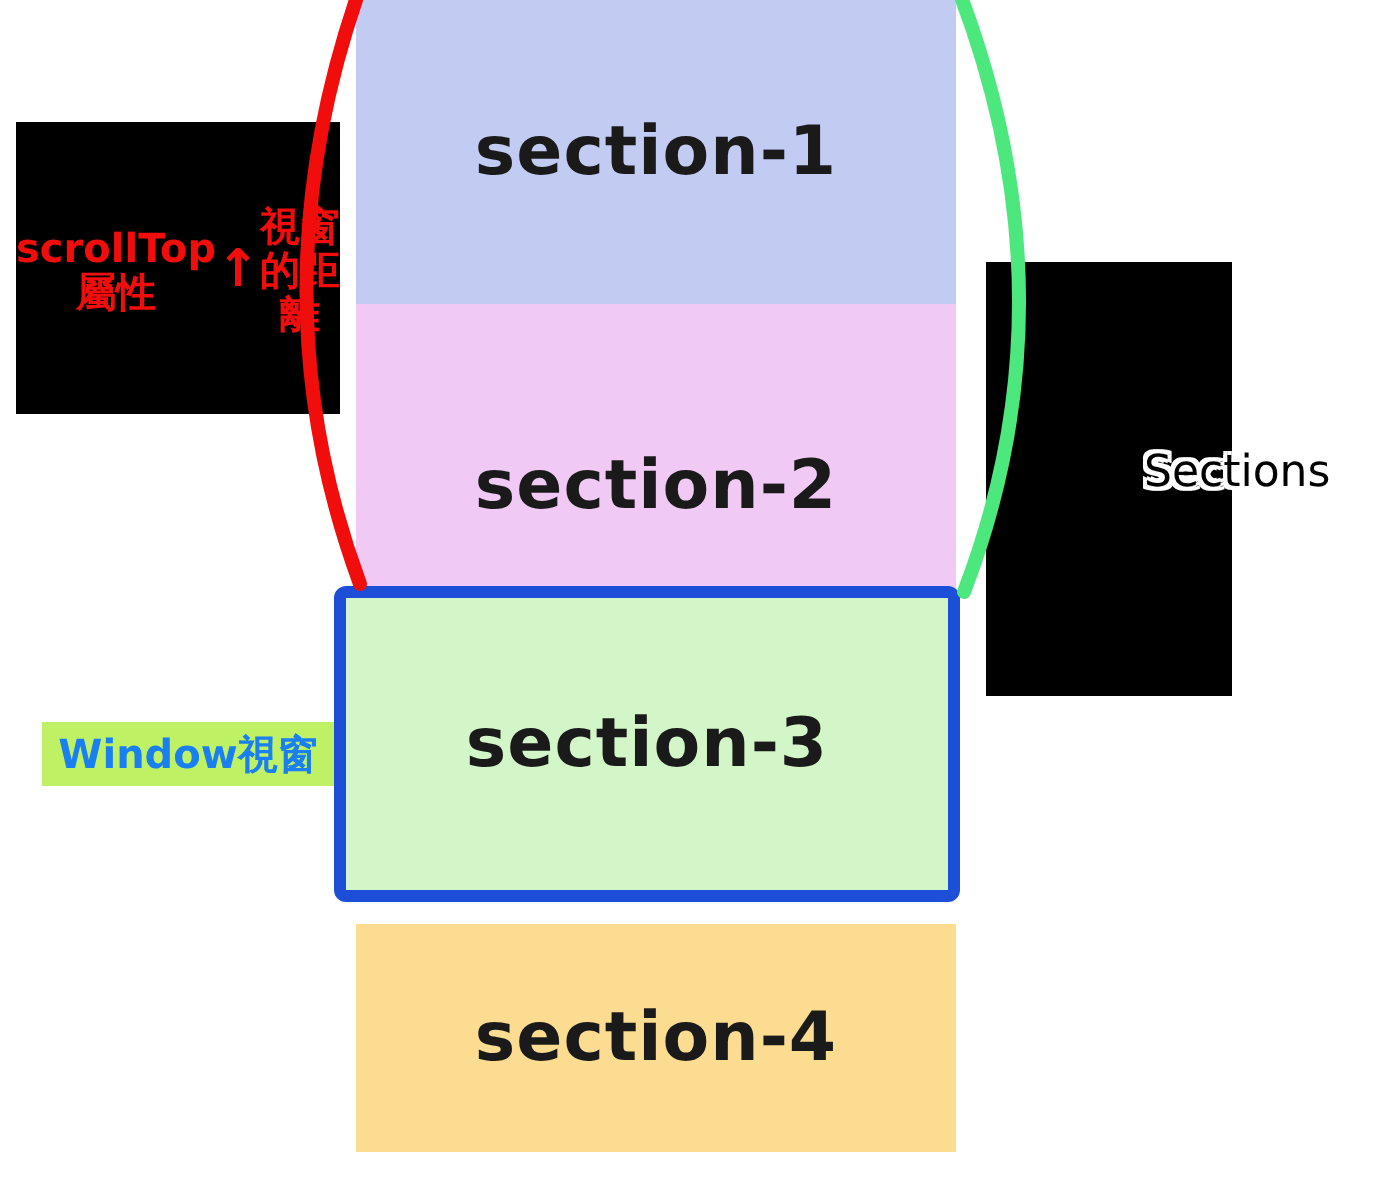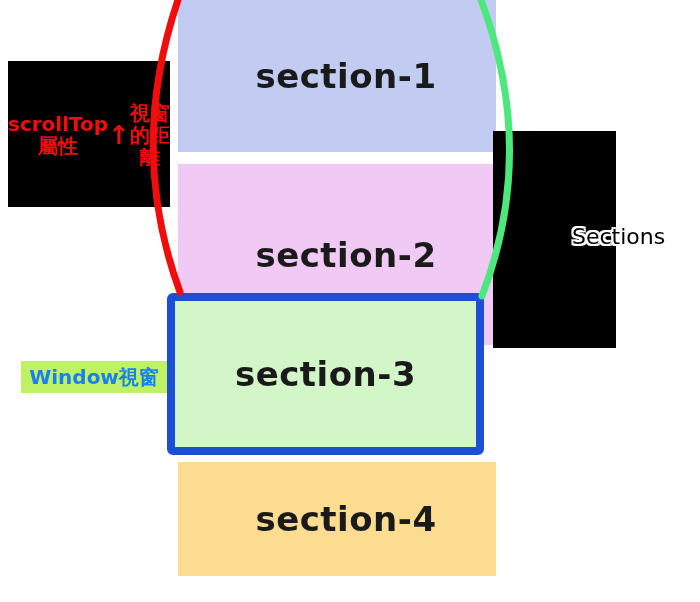--- a/index.html
+++ b/index.html
@@ -10,31 +10,30 @@
     overflow:hidden;
     font-family:"DejaVu Sans","Liberation Sans",sans-serif;
   }
   .section{
     position:absolute;
     left:178px;width:300px;
     display:flex;align-items:center;justify-content:center;
     color:#1a1a1a;
     font-size:34px;font-weight:bold;
     letter-spacing:0.5px;
-    padding-left:18px;
   }
   #section-1{top:0;height:152px;background:#c2ccf3;}
-  #section-2{top:152px;height:181px;background:#f0c9f5;margin-top:12px;}
+  #section-2{top:152px;height:181px;background:#f0c9f5;}
   #section-4{top:462px;height:114px;background:#fcdc90;}
   #window-box{
     position:absolute;
     left:167px;top:293px;
     width:301px;height:146px;
     background:#d3f6c8;
-    border:8px solid #1d4ed8;
+    border:6px solid #1d4ed8;
     border-radius:6px;
     display:flex;align-items:center;justify-content:center;
     color:#1a1a1a;font-size:34px;font-weight:bold;
     letter-spacing:0.5px;
   }
   #scrolltop-label{
     position:absolute;
     left:8px;top:61px;width:162px;height:146px;
     background:#000000;
     color:#f20d0d;

